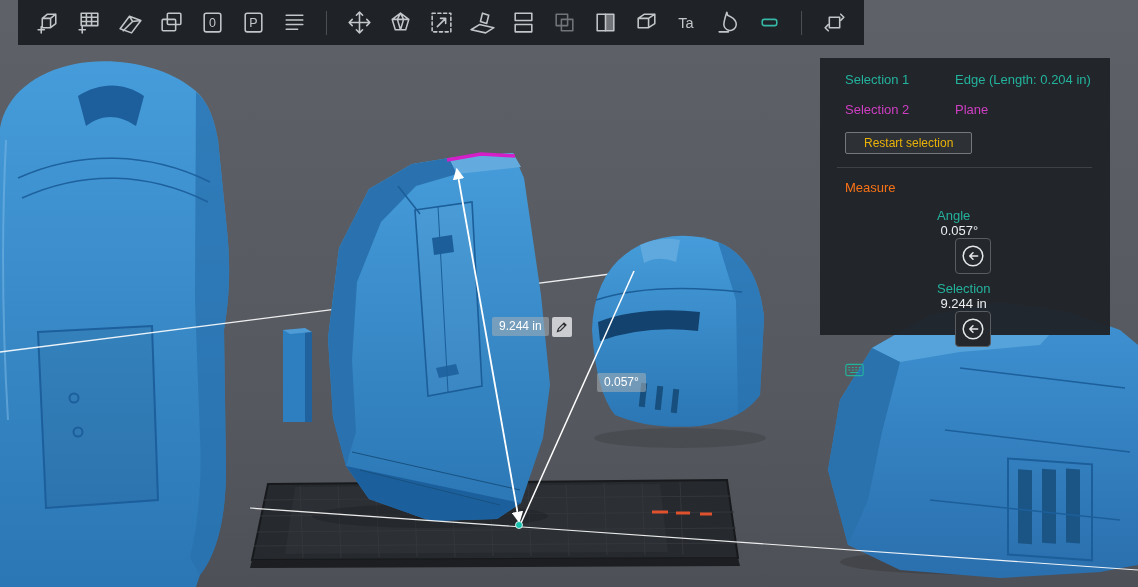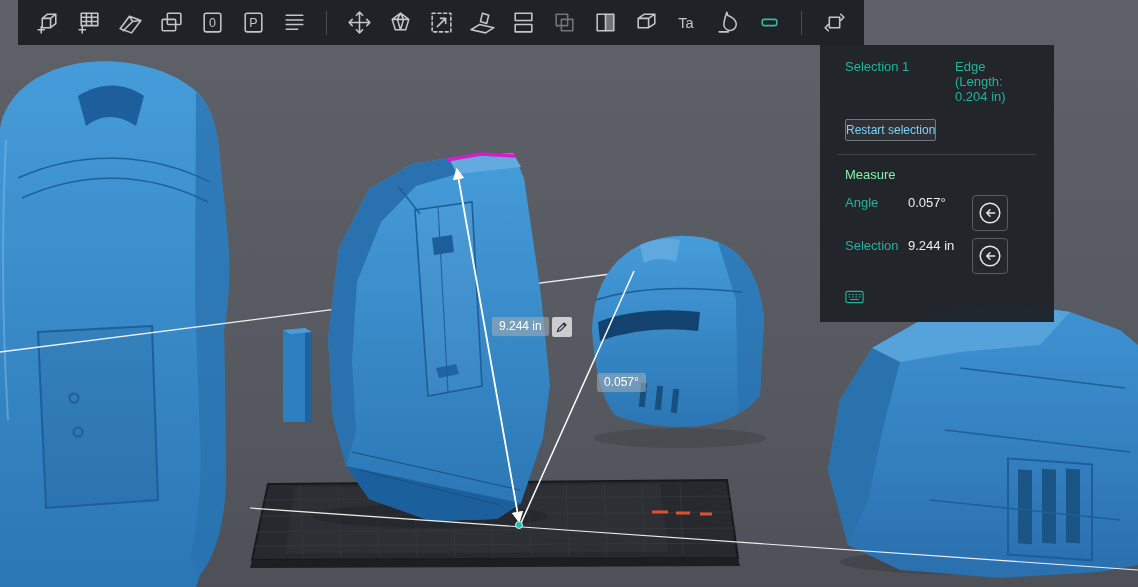--- a/index.html
+++ b/index.html
@@ -24,37 +24,37 @@
     width:36px;height:36px;display:flex;align-items:center;justify-content:center;
     border-radius:3px;cursor:pointer;background:transparent;border:none;padding:0;
   }
   .tbtn svg{width:27px;height:27px;stroke:#c3c6c9;fill:none;stroke-width:1.5;
     stroke-linecap:round;stroke-linejoin:round;}
   .tbtn svg text{stroke:none;fill:#c3c6c9;font-family:"Liberation Sans",sans-serif;}
   .tsep{width:1px;height:24px;background:#4b4f54;margin:0 9px;}
 
   
   #measure-panel{
-    position:absolute;left:820px;top:45px;width:234px;height:277px;z-index:15;
+    position:absolute;left:820px;top:58px;width:290px;height:277px;z-index:15;
     background:rgba(32,35,40,0.97);
     color:#d7d9db;font-size:13px;box-sizing:border-box;
     padding:14px 18px 12px 25px;
   }
   .sel-row{display:flex;margin-bottom:15px;align-items:baseline;}
   .sel-label{width:110px;flex:none;}
   .c-teal{color:#23b39d;}
   .c-magenta{color:#cf3fc3;}
   .restart{
-    background:#2d3034;border:1px solid #74777b;color:#7dd3fc;
-    font-size:12px;padding:3px 0;border-radius:2px;cursor:pointer;
+    background:#2d3034;border:1px solid #74777b;color:#eab308;
+    font-size:12px;padding:3px 18px;border-radius:2px;cursor:pointer;
     font-family:"Liberation Sans",sans-serif;
   }
   .divider{border-top:1px solid #3e4146;margin:13px 0 12px -8px;}
-  .measure-title{color:#86efac;margin-bottom:13px;}
-  .m-row{display:flex;align-items:flex-start;margin-bottom:7px;}
+  .measure-title{color:#f97316;margin-bottom:13px;}
+  .m-row{display:flex;align-items:center;margin-bottom:7px;flex-direction:column;}
   .m-label{width:63px;flex:none;}
   .m-value{width:56px;flex:none;color:#eceef0;}
   .m-btn{
     width:36px;height:36px;flex:none;margin-left:8px;cursor:pointer;
     background:#24272b;border:1px solid #595c60;border-radius:4px;
     display:flex;align-items:center;justify-content:center;padding:0;
   }
   .kb-btn{margin-top:16px;background:none;border:none;padding:0;cursor:pointer;display:block;}
 
   
@@ -300,20 +300,24 @@
         <path d="M19 5l3 3-3 3 M7 21l-3-3 3-3"></path>
       </svg>
     </button>
   </div>
 
   <div id="measure-panel">
     <div class="sel-row">
       <span class="sel-label c-teal">Selection 1</span>
       <span class="c-teal">Edge (Length: 0.204 in)</span>
     </div>
+    <div class="sel-row">
+      <span class="sel-label c-magenta">Selection 2</span>
+      <span class="c-magenta">Plane</span>
+    </div>
     <button class="restart">Restart selection</button>
 
     <div class="divider"></div>
 
     <div class="measure-title">Measure</div>
 
     <div class="m-row">
       <span class="m-label c-teal">Angle</span>
       <span class="m-value">0.057°</span>
       <button class="m-btn">

